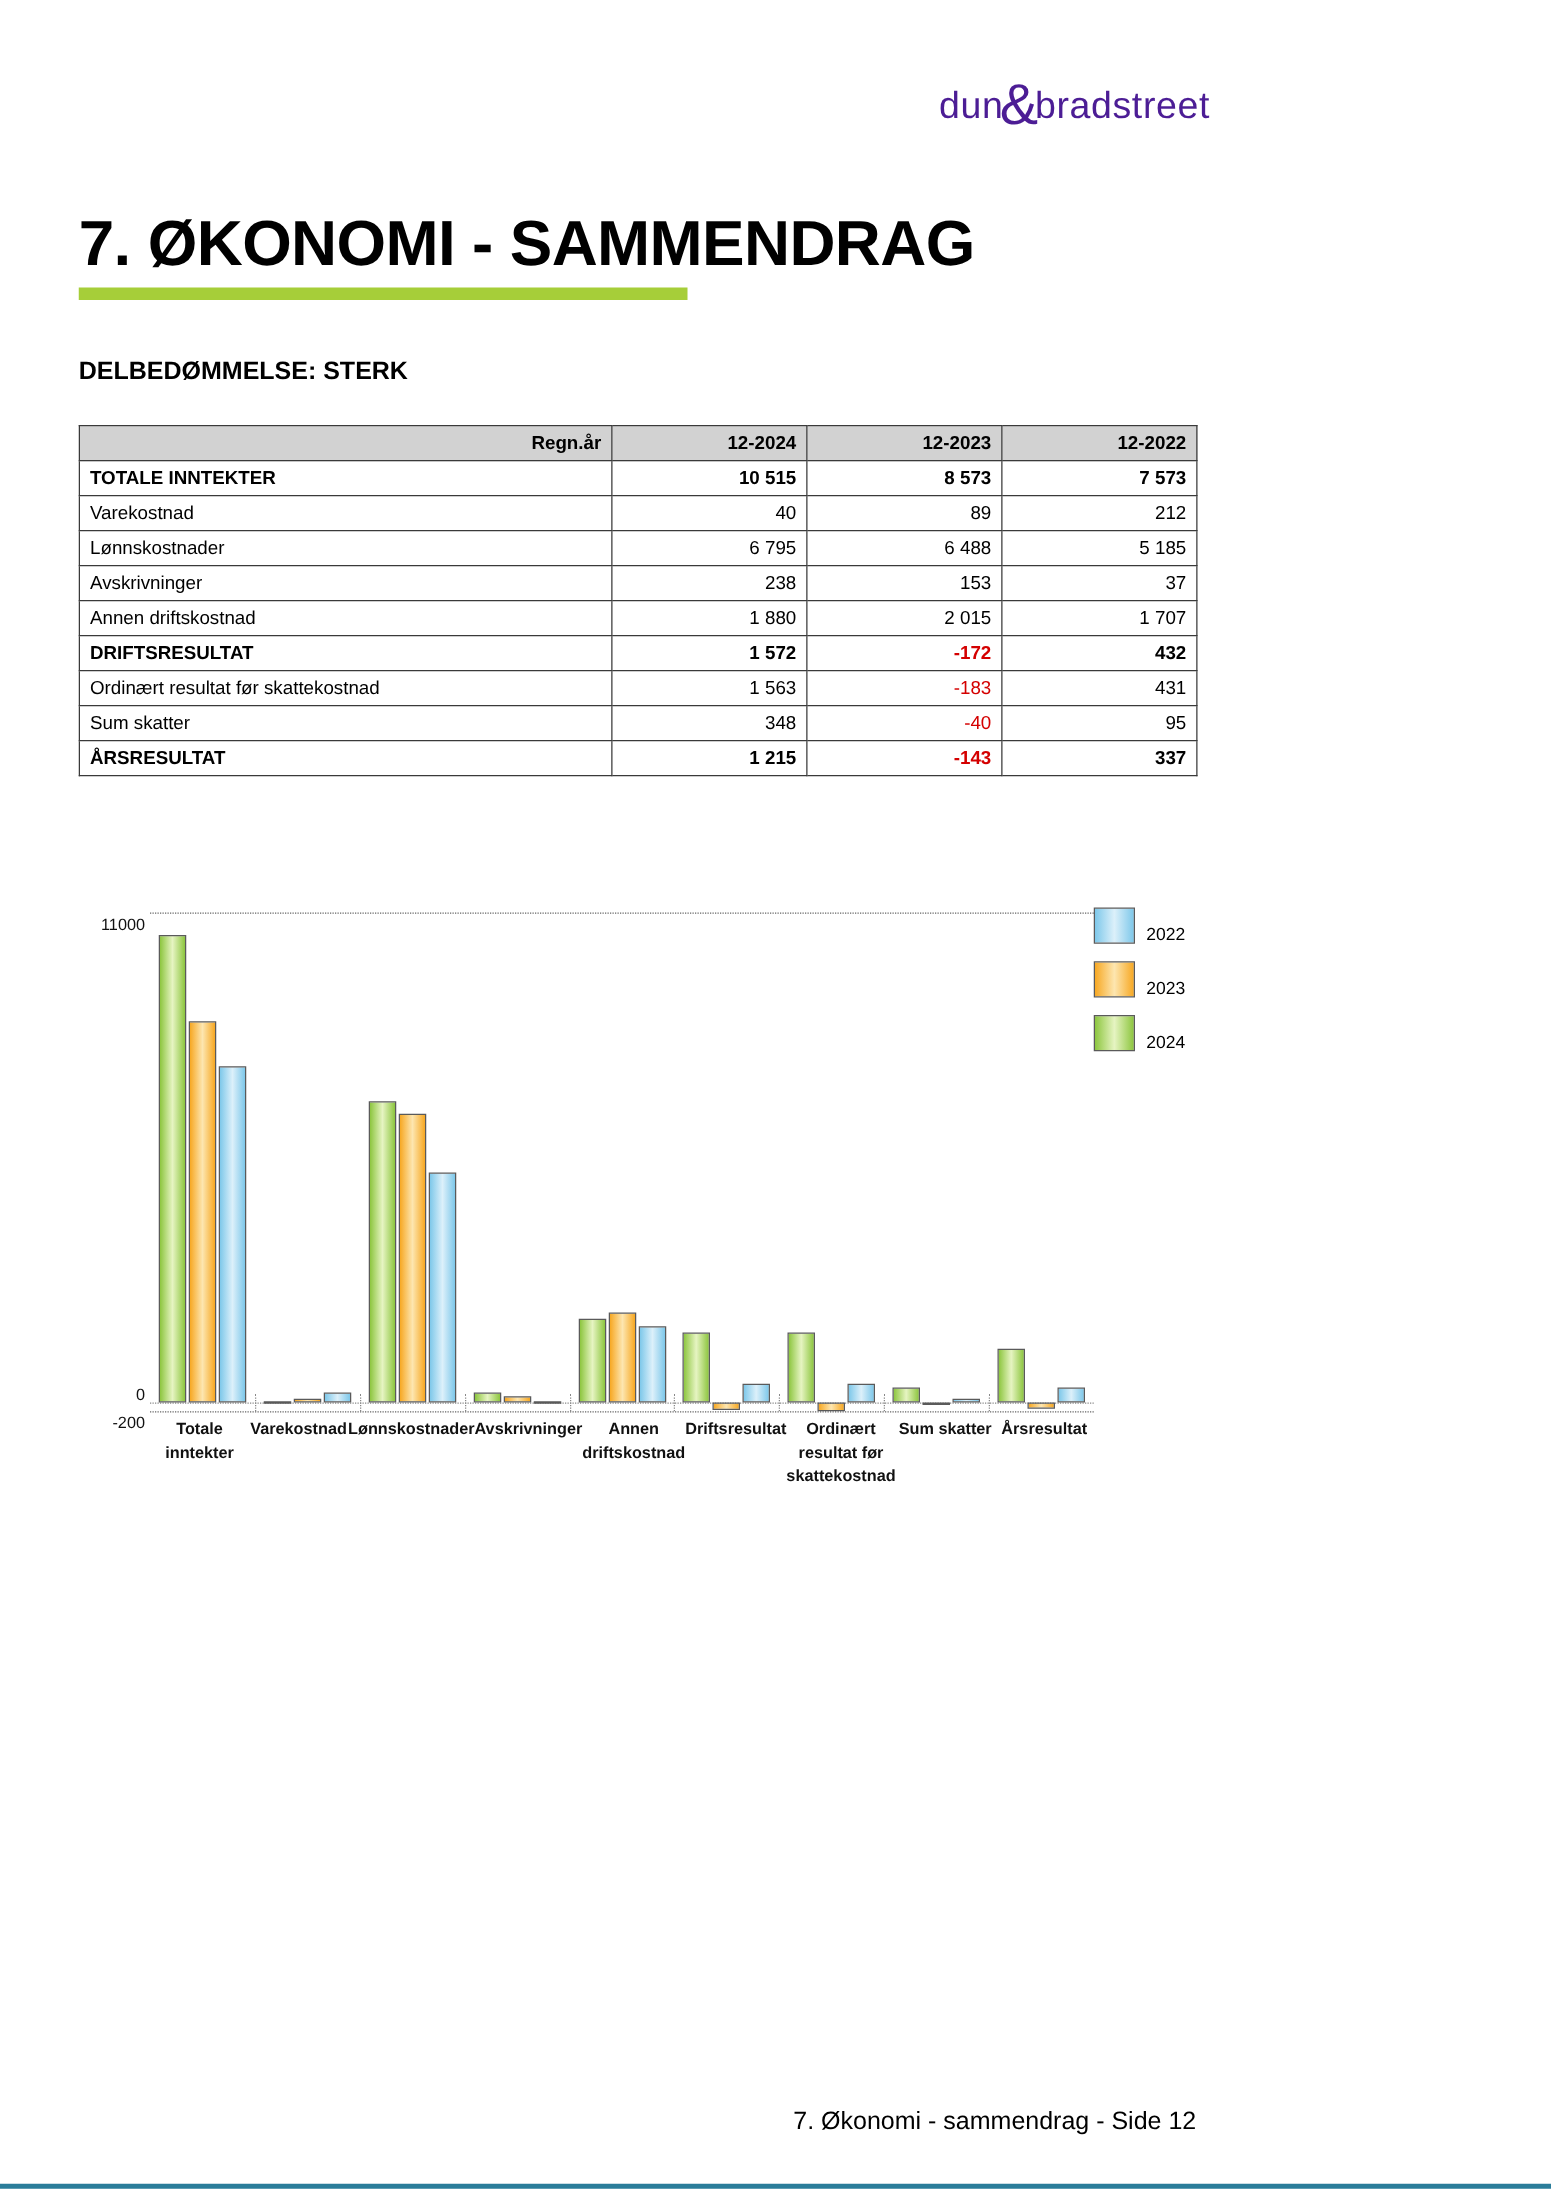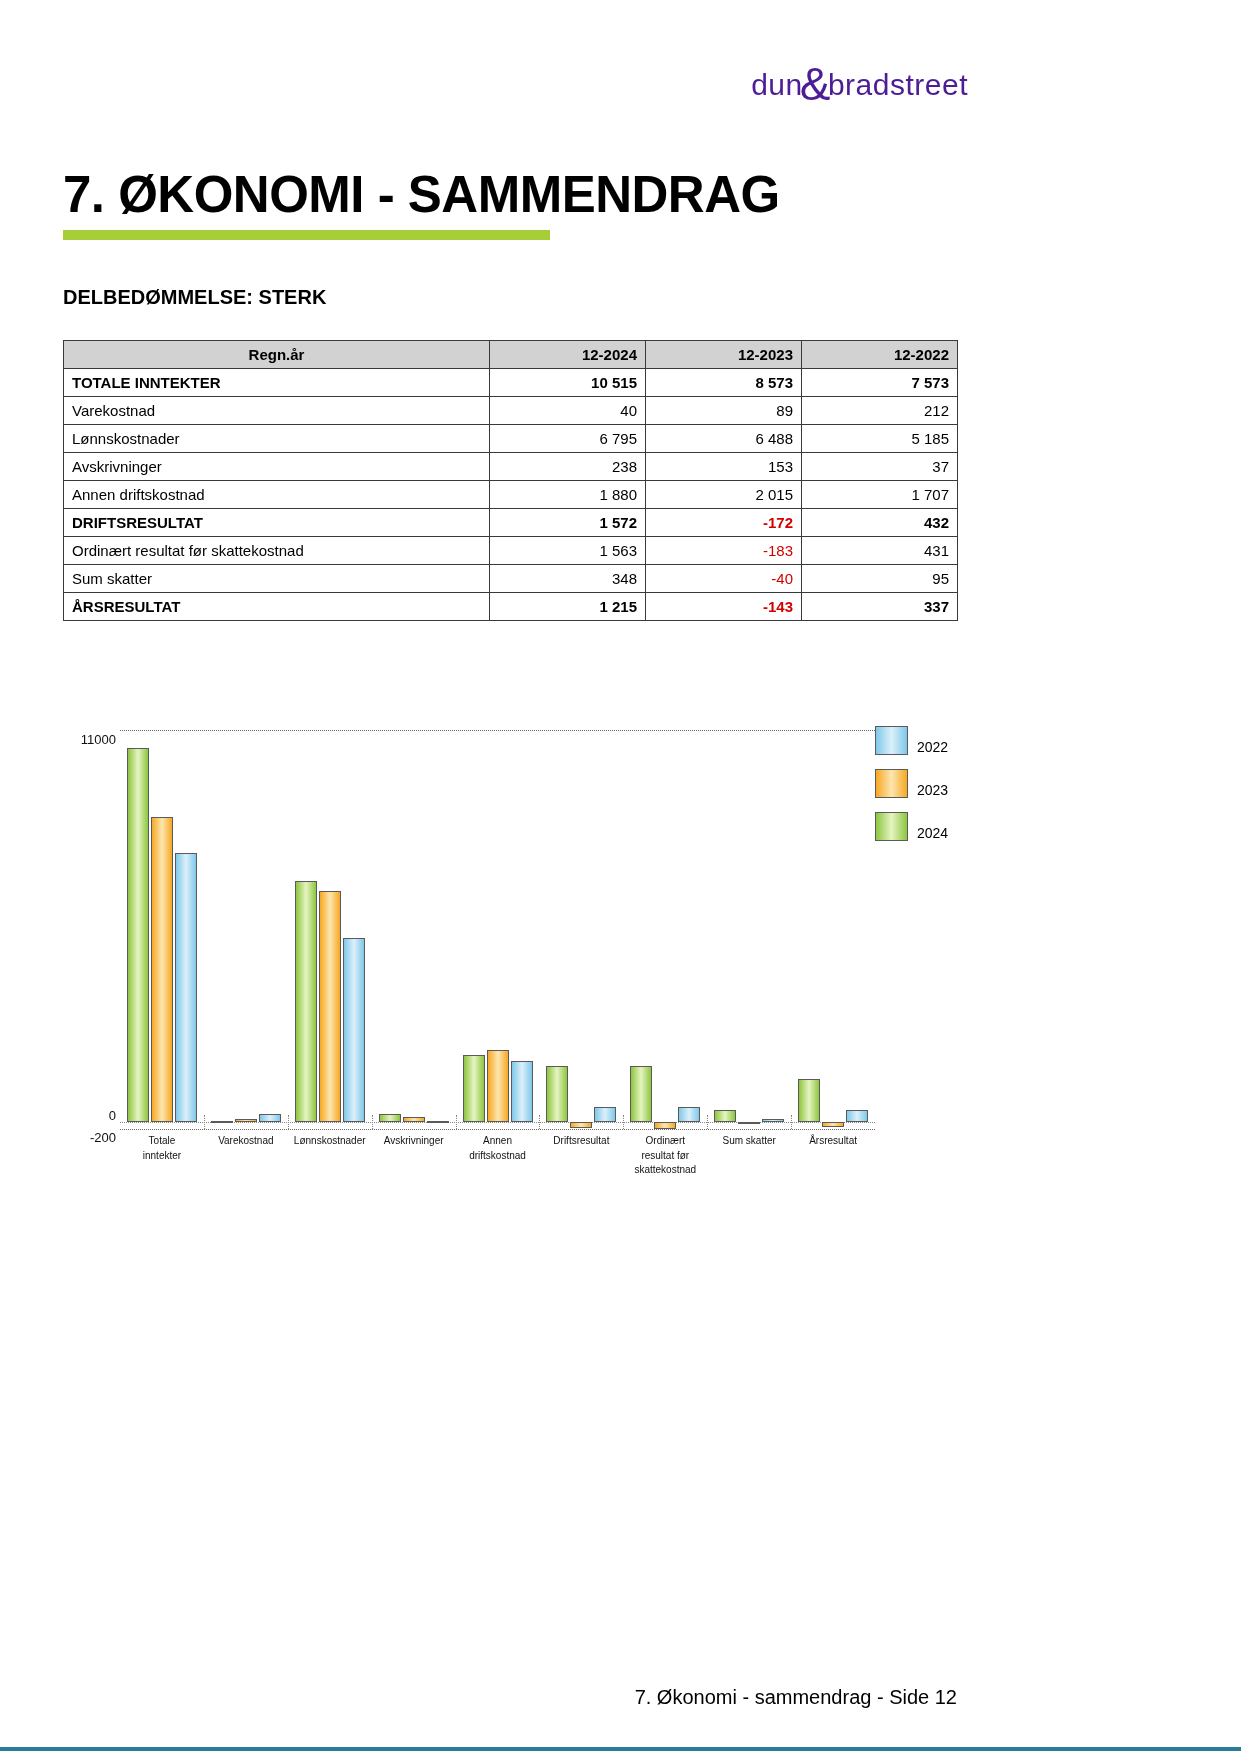--- a/index.html
+++ b/index.html
@@ -16,38 +16,38 @@
   .accent-bar{position:absolute;left:63px;top:230px;width:487px;height:10px;background:#a6ce39;}
 
   
   .assessment{position:absolute;left:63px;top:286px;width:894px;text-align:left;font-size:20px;font-weight:bold;}
   .caption-row{position:absolute;left:63px;top:314px;width:894px;display:flex;justify-content:space-between;font-size:15px;}
   .caption-row .bold{font-weight:bold;}
 
   
   table.results{position:absolute;left:63px;top:340px;width:895px;border-collapse:collapse;font-size:15px;}
   table.results th,table.results td{border:1px solid #3a3a3a;padding:3px 8px;height:21px;vertical-align:middle;}
-  table.results th{background:#d2d2d2;font-weight:bold;text-align:center;}
+  table.results th{background:#d2d2d2;font-weight:bold;text-align:right;}
   table.results th.num{text-align:right;width:139px;}
   table.results td.num{text-align:right;}
   table.results .bold{font-weight:bold;}
   table.results .neg{color:#d40000;}
 
   
   .chart{position:absolute;left:75px;top:722px;width:890px;height:480px;font-size:13px;}
   .plot{position:absolute;left:45px;top:8px;width:755px;height:398px;
         border-top:1px dotted #666;border-bottom:1px dotted #666;}
   .zero-line{position:absolute;left:0;right:0;border-top:1px dotted #888;}
   .bar{position:absolute;box-sizing:border-box;border:1px solid #5a5a5a;}
   .cat-sep{position:absolute;bottom:0;height:14px;border-left:1px dotted #888;}
   .y-tick{position:absolute;left:-4px;width:44px;text-align:right;font-size:13px;color:#111;}
   .y-top{top:1px;}
   .y-min{top:399px;}
   .x-labels{position:absolute;left:45px;top:412px;width:755px;display:flex;}
-  .x-label{flex:1;text-align:center;white-space:pre-line;line-height:1.45;font-size:10px;color:#111;}
+  .x-label{flex:1;text-align:center;white-space:pre-line;line-height:1.45;font-size:13px;color:#111;font-weight:bold;}
   .legend{position:absolute;right:0;top:4px;width:90px;}
   .legend-item{display:flex;align-items:flex-end;gap:9px;margin-bottom:14px;}
   .swatch{display:inline-block;width:33px;height:29px;box-sizing:border-box;border:1px solid #5a5a5a;}
   .legend-label{font-size:14px;}
 
   
   .footer{position:absolute;left:63px;top:1686px;width:894px;text-align:right;font-size:20px;}
   .bottom-rule{position:absolute;left:0;top:1747px;width:1241px;height:4px;background:#2a7d9a;}
 </style>
 </head>

